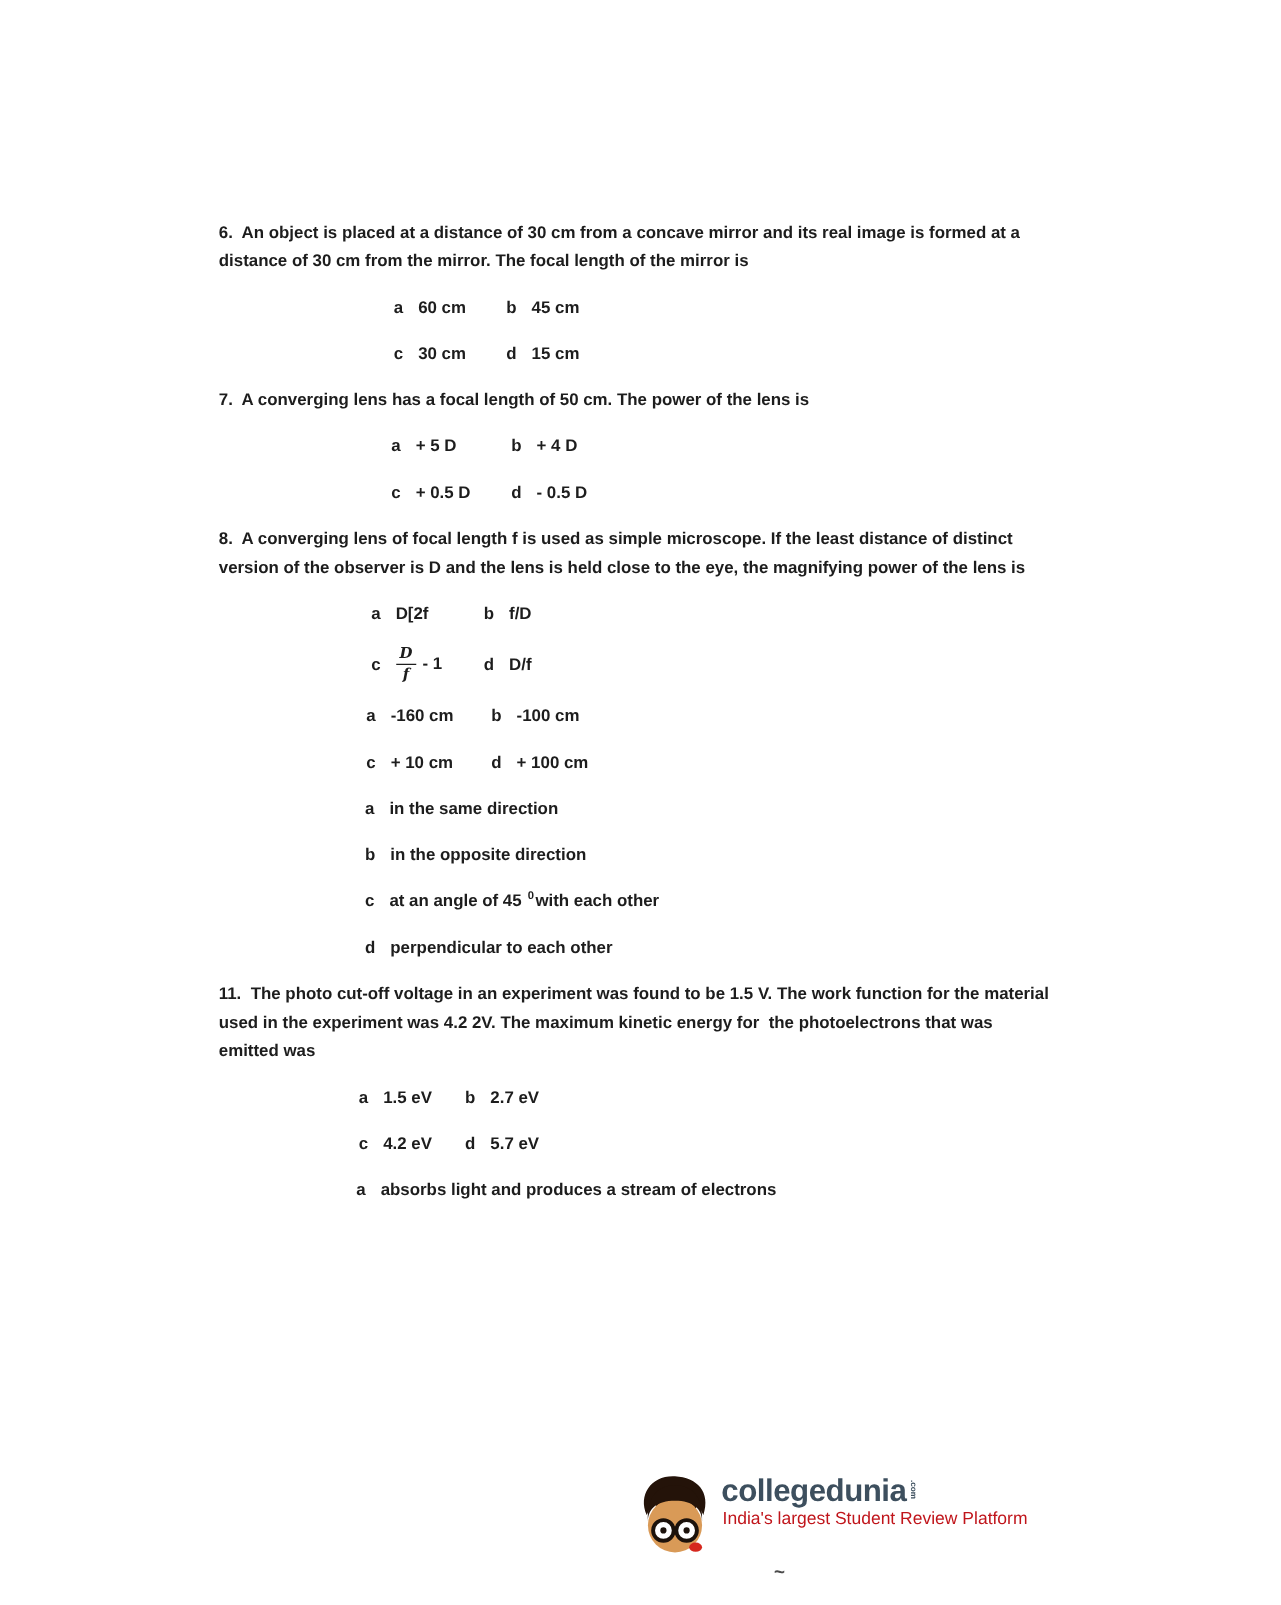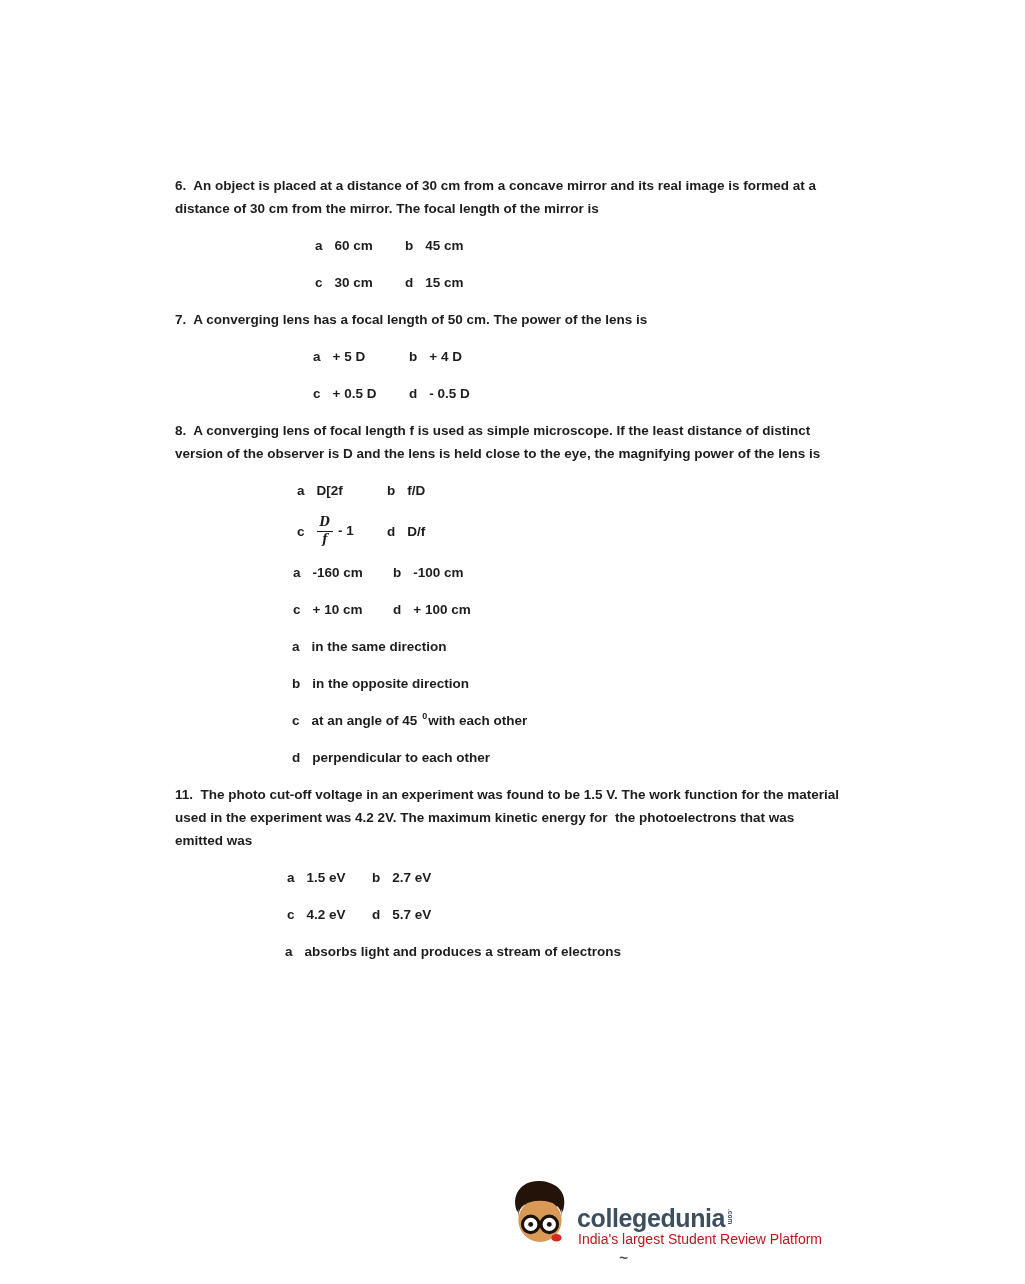--- a/index.html
+++ b/index.html
@@ -41,21 +41,21 @@
     font-family: "DejaVu Serif", serif; font-style: italic;
     font-size: 12px; font-weight: 700;
   }
   .frac .num { border-bottom: 1.4px solid #1d1d1d; padding: 0 3px 1px; }
   .frac .den { padding-top: 1px; }
   .frac-suffix { margin-left: 5px; }
 
   
   .logo {
     position: absolute; right: 34px; bottom: 39px;
-    display: flex; align-items: flex-end; gap: 6px;
+    display: flex; align-items: flex-start; gap: 6px;
   }
   .logo-text { display: flex; flex-direction: column; }
   .brand-row { display: flex; align-items: flex-start; }
   .brand {
     font-size: 25px; line-height: 28px; letter-spacing: -0.4px;
     color: #3d4f5e; font-weight: 700;
   }
   .brand-domain {
     writing-mode: vertical-rl; font-size: 6.5px; line-height: 1;
     color: #3d4f5e; margin-top: 5px; margin-left: 1px; font-weight: 700;

